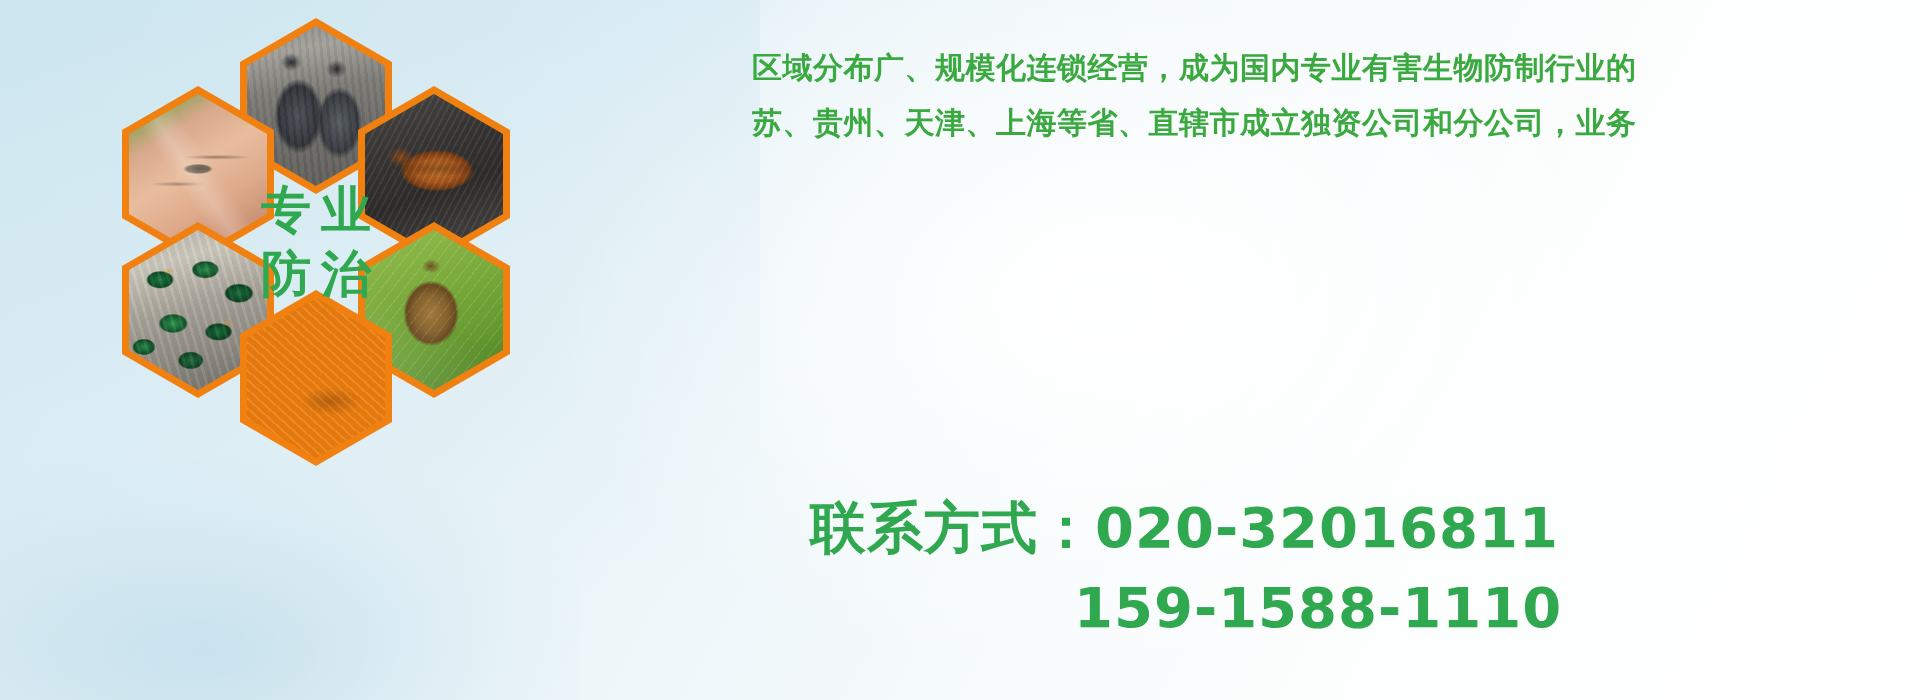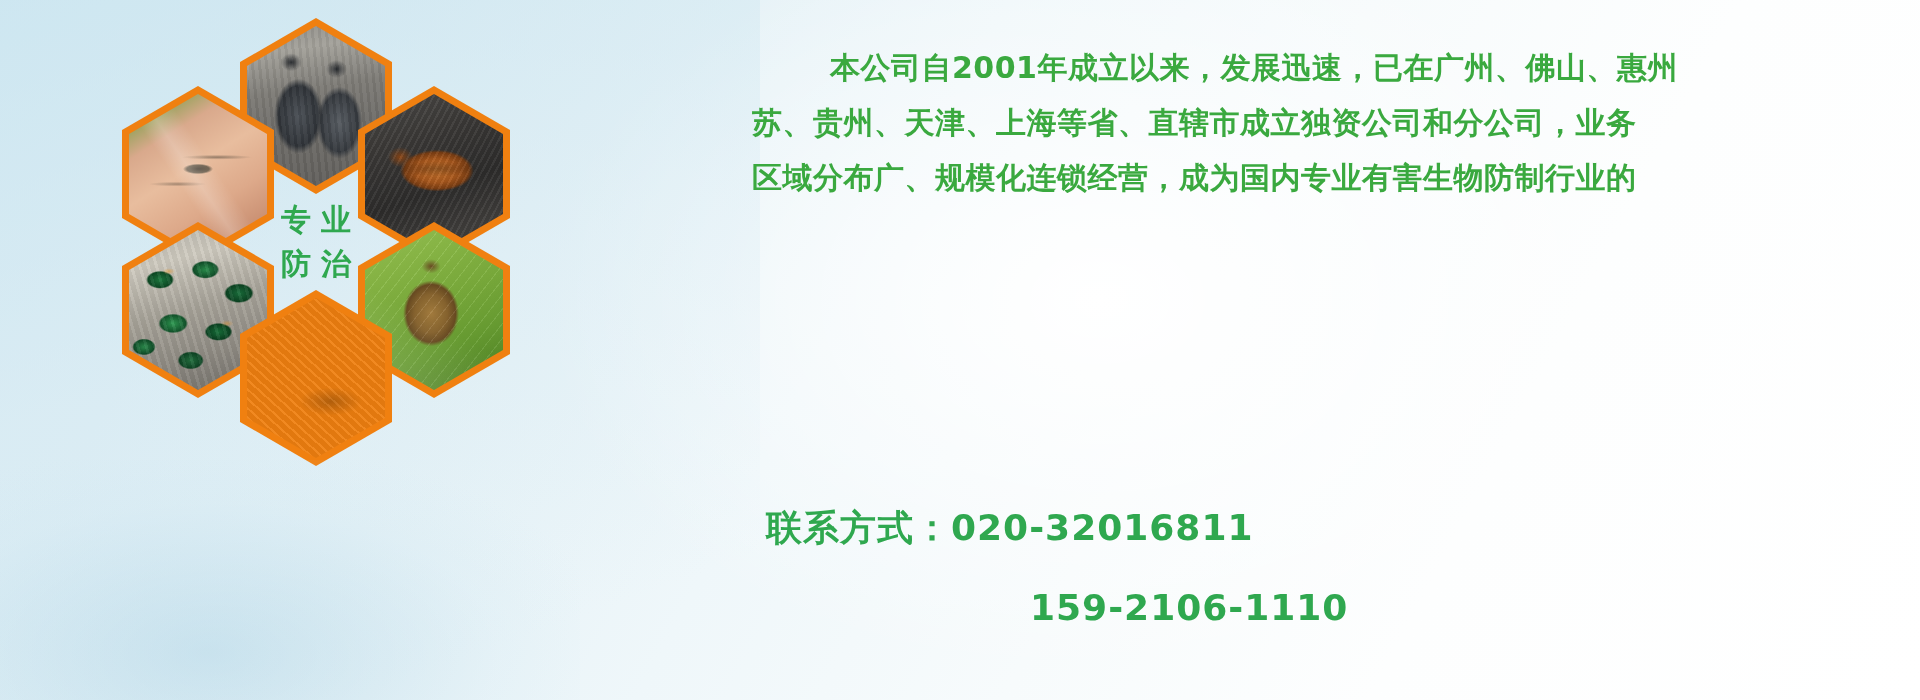--- a/index.html
+++ b/index.html
@@ -165,21 +165,21 @@
 
   
   .hex-label {
     position:absolute;
     display:flex; flex-direction:column;
     align-items:center; justify-content:center;
     gap:14px;
     z-index:5;
   }
   .hex-label .zh {
-    font-size:30px;
+    font-size:50px;
     font-weight:700;
     color:#2fa84f;
     letter-spacing:10px;
     text-indent:10px;
     line-height:1;
     font-family:Liberation Serif, serif;
   }
 
   
   .body-copy {
@@ -199,25 +199,26 @@
   .body-copy p.indent { padding-left:78px; }
 
   .contact {
     position:absolute;
     left:766px; top:488px;
     width:1100px;
   }
   .contact .line {
     color:#2fa84f;
     font-weight:600;
-    font-size:36px;
+    font-size:56px;
     line-height:80px;
     letter-spacing:1px;
     white-space:nowrap;
     font-family:"DejaVu Sans","Liberation Sans",sans-serif;
+    margin-left:44px;
   }
   .contact .line.second { padding-left:264px; }
 </style>
 </head>
 <body>
 
 <div id="banner">
 
   <div class="hex-collage">
 
@@ -257,23 +258,22 @@
       </div>
     </div>
 
     <div class="hex-label">
       <div class="zh">专业</div>
       <div class="zh">防治</div>
     </div>
   </div>
 
   <div class="body-copy">
-    <p class="indent">本公司自2001年成立以来，发展迅速，已在广州、佛山、惠州</p>
+    <p>区域分布广、规模化连锁经营，成为国内专业有害生物防制行业的</p>
     <p>苏、贵州、天津、上海等省、直辖市成立独资公司和分公司，业务</p>
-    <p>区域分布广、规模化连锁经营，成为国内专业有害生物防制行业的</p>
   </div>
 
   <div class="contact">
     <div class="line">联系方式：020-32016811</div>
-    <div class="line second">159-2106-1110</div>
+    <div class="line second">159-1588-1110</div>
   </div>
 
 </div>
 
 </body></html>

